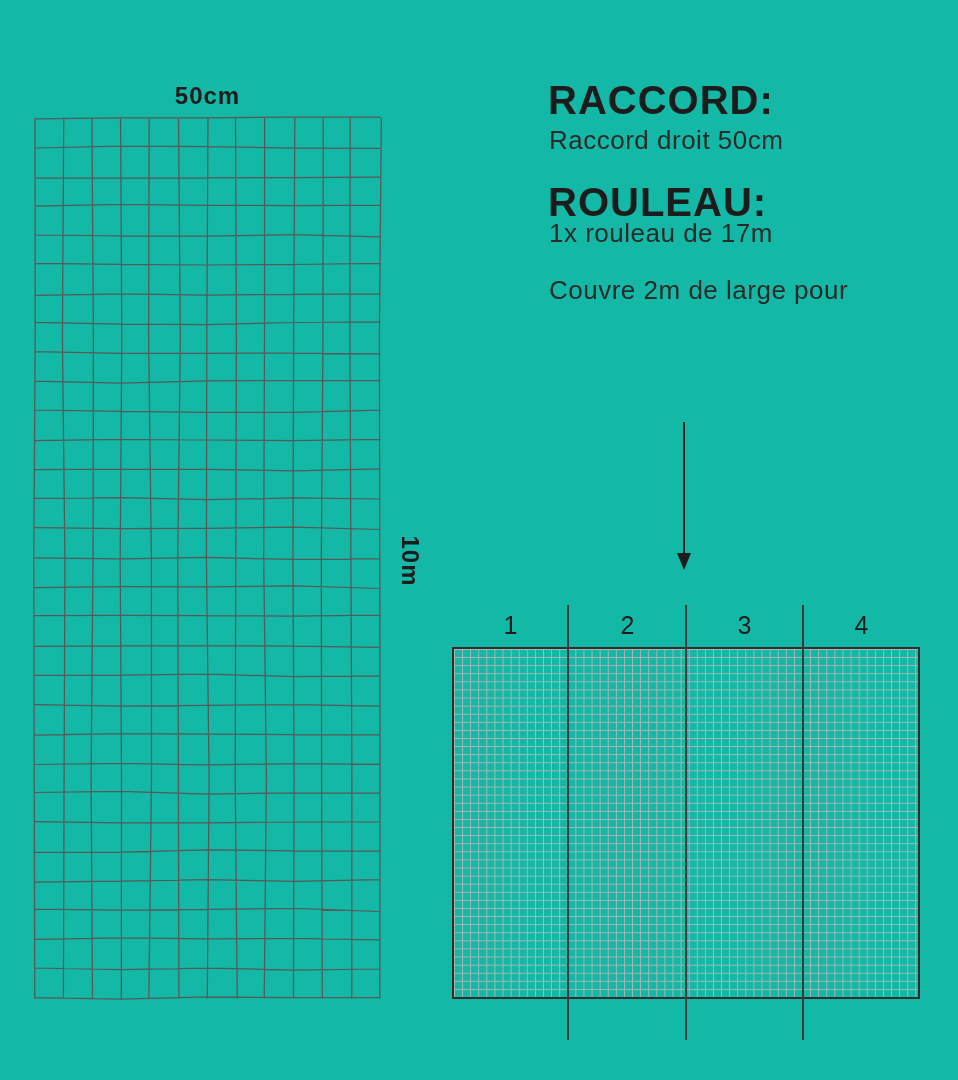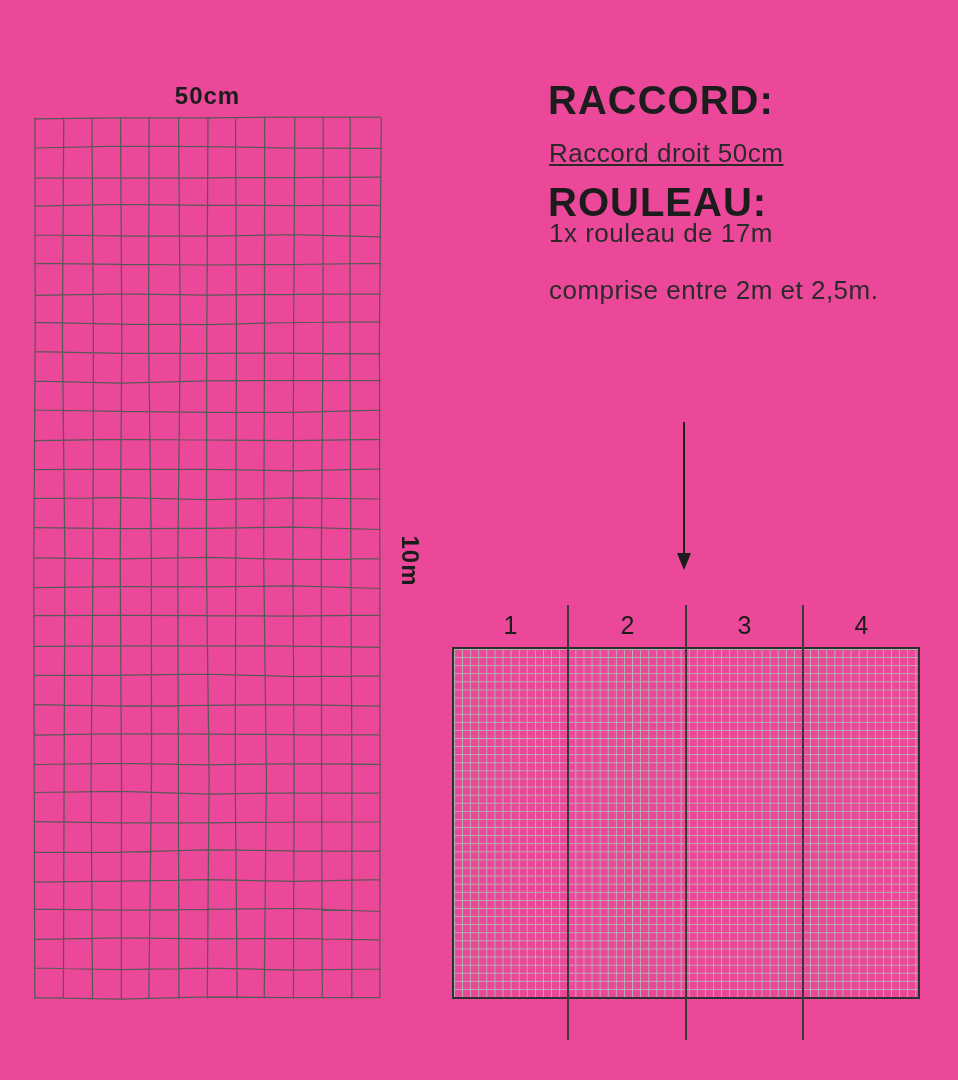--- a/index.html
+++ b/index.html
@@ -1,19 +1,19 @@
 <!DOCTYPE html>
 <html><head>
 <meta charset="utf-8">
 <style>
   html,body{margin:0;padding:0;}
   .canvas{
     position:relative;
     width:958px;height:1080px;
-    background:#ec4899;
+    background:#14b8a6;
     font-family:"Liberation Sans", sans-serif;
     color:#1c1c1c;
     overflow:hidden;
   }
   
   .roll-width-label{
     position:absolute;left:35px;top:82px;width:345px;
     text-align:center;font-size:24px;font-weight:bold;letter-spacing:1px;
   }
   .hand-grid{
@@ -31,21 +31,21 @@
   .heading{
     position:absolute;left:0;
     font-size:40px;font-weight:bold;letter-spacing:1px;white-space:nowrap;
   }
   .heading.raccord{top:78px;}
   .heading.rouleau{top:180px;}
   .detail{
     position:absolute;left:1px;
     font-size:26px;letter-spacing:0.5px;white-space:nowrap;color:#2a2a2a;
   }
-  .detail.raccord{top:138px;text-decoration:underline;}
+  .detail.raccord{top:125px;}
   .detail.rouleau{top:218px;}
   .coverage{
     position:absolute;left:1px;top:274px;
     font-size:26px;line-height:33px;letter-spacing:0.5px;color:#2a2a2a;
     white-space:nowrap;
   }
   
   .down-arrow{position:absolute;left:676px;top:420px;}
   .down-arrow line{stroke:#1c1c1c;stroke-width:2;}
   .down-arrow polygon{fill:#1c1c1c;}
@@ -85,21 +85,21 @@
   </svg>
 
   <div class="roll-height-label">10m</div>
 
   <div class="info">
     <div class="heading raccord">RACCORD:</div>
     <div class="detail raccord">Raccord droit 50cm</div>
     <div class="heading rouleau">ROULEAU:</div>
     <div class="detail rouleau">1x rouleau de 17m</div>
     <div class="coverage">
-      <div>comprise entre 2m et 2,5m.</div>
+      <div>Couvre 2m de large pour</div>
     </div>
   </div>
 
   <svg class="down-arrow" width="16" height="152" viewBox="0 0 16 152">
     <line x1="8" y1="2" x2="8" y2="135"></line>
     <polygon points="1,133 15,133 8,150"></polygon>
   </svg>
 
   <div class="strip-labels">
     <span>1</span>

